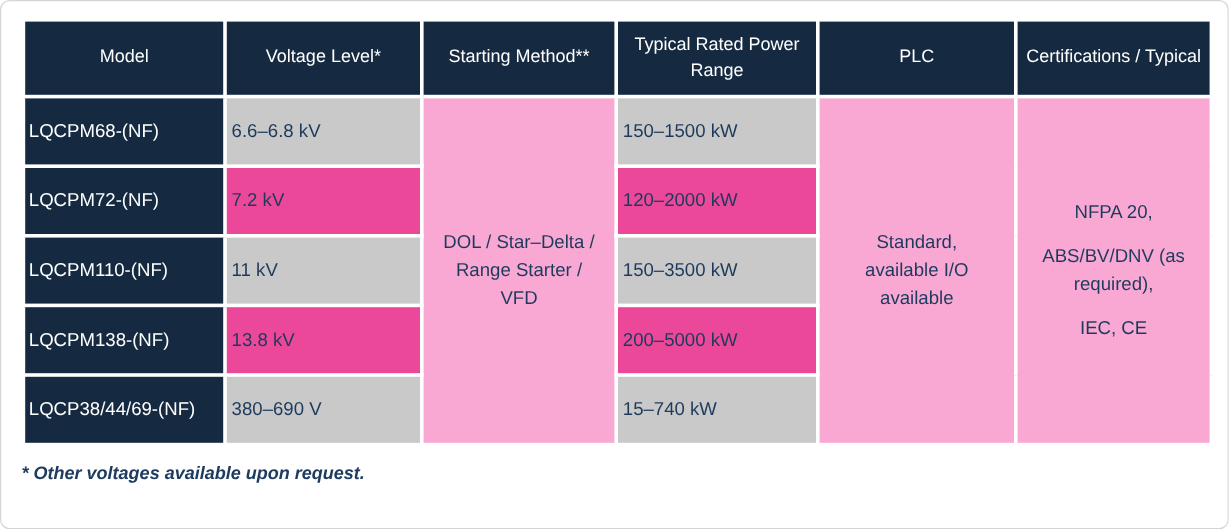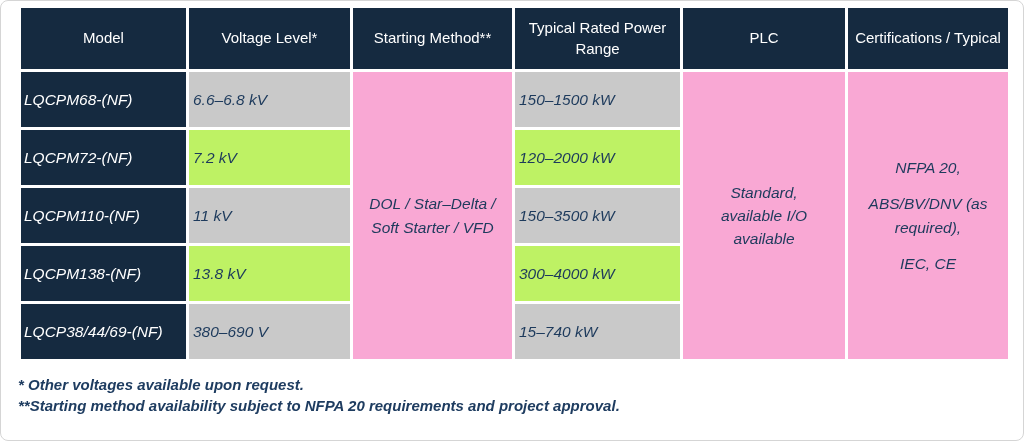--- a/index.html
+++ b/index.html
@@ -6,21 +6,21 @@
   html, body { background: #ffffff; }
   body {
     width: 1024px; height: 441px;
     font-family: "Liberation Sans", "DejaVu Sans", sans-serif;
   }
   .page {
     width: 1024px; height: 441px;
     background: #ffffff;
     border: 1px solid #d5d5d5;
     border-radius: 8px;
-    padding: 4px 17px 0 17px;
+    padding: 14px 17px 0 17px;
     overflow: hidden;
   }
   table.spec-table {
     width: 100%;
     border-collapse: collapse;
     table-layout: fixed;
   }
   th, td {
     border: 3px solid #ffffff;
     font-weight: 400;
@@ -28,36 +28,36 @@
   }
   th.hdr {
     background: #152a40;
     color: #ffffff;
     font-size: 15px;
     line-height: 1.35;
     height: 64px;
     text-align: center;
     padding: 0 6px;
   }
-  td { height: 58px; font-style: italic; }
+  td { height: 58px; }
   td.model-cell {
     background: #152a40;
     color: #ffffff;
     font-size: 15.5px;
     text-align: left;
     padding: 0 1px 0 3px;
     white-space: nowrap;
   }
   td.data-cell {
     color: #1d3a5c;
     font-size: 15.5px;
     padding: 0 4px;
   }
   .shade-dark  { background: #c9c9c9; }
-  .shade-light { background: #bef264; }
+  .shade-light { background: #ec4899; }
   td.merged-cell {
     background: #f9a8d4;
     color: #1d3a5c;
     font-size: 15.5px;
     text-align: center;
     padding: 0 10px;
     line-height: 1.5;
   }
   td.cert-cell .line + .line { margin-top: 13px; }
   .footnotes {
@@ -91,21 +91,21 @@
         <th class="hdr">PLC</th>
         <th class="hdr">Certifications / Typical</th>
       </tr>
     </thead>
     <tbody>
         <tr>
           <td class="model-cell">LQCPM68-(NF)</td>
           <td class="data-cell shade-dark">6.6–6.8 kV</td>
           <td class="merged-cell" rowspan="5">
             <div class="line">DOL / Star–Delta /</div>
-            <div class="line">Soft Starter / VFD</div>
+            <div class="line">Range Starter / VFD</div>
           </td>
           <td class="data-cell shade-dark">150–1500 kW</td>
           <td class="merged-cell" rowspan="5">
             <div class="line">Standard,</div>
             <div class="line">available I/O</div>
             <div class="line">available</div>
           </td>
           <td class="merged-cell cert-cell" rowspan="5">
             <div class="line">NFPA 20,</div>
             <div class="line">ABS/BV/DNV (as required),</div>
@@ -118,27 +118,26 @@
           <td class="data-cell shade-light">120–2000 kW</td>
         </tr>
         <tr>
           <td class="model-cell">LQCPM110-(NF)</td>
           <td class="data-cell shade-dark">11 kV</td>
           <td class="data-cell shade-dark">150–3500 kW</td>
         </tr>
         <tr>
           <td class="model-cell">LQCPM138-(NF)</td>
           <td class="data-cell shade-light">13.8 kV</td>
-          <td class="data-cell shade-light">300–4000 kW</td>
+          <td class="data-cell shade-light">200–5000 kW</td>
         </tr>
         <tr>
           <td class="model-cell">LQCP38/44/69-(NF)</td>
           <td class="data-cell shade-dark">380–690 V</td>
           <td class="data-cell shade-dark">15–740 kW</td>
         </tr>
       </tbody>
   </table>
 
   <div class="footnotes">
     <div class="footnote">* Other voltages available upon request.</div>
-    <div class="footnote">**Starting method availability subject to NFPA 20 requirements and project approval.</div>
   </div>
 </div>
 
 </body></html>

